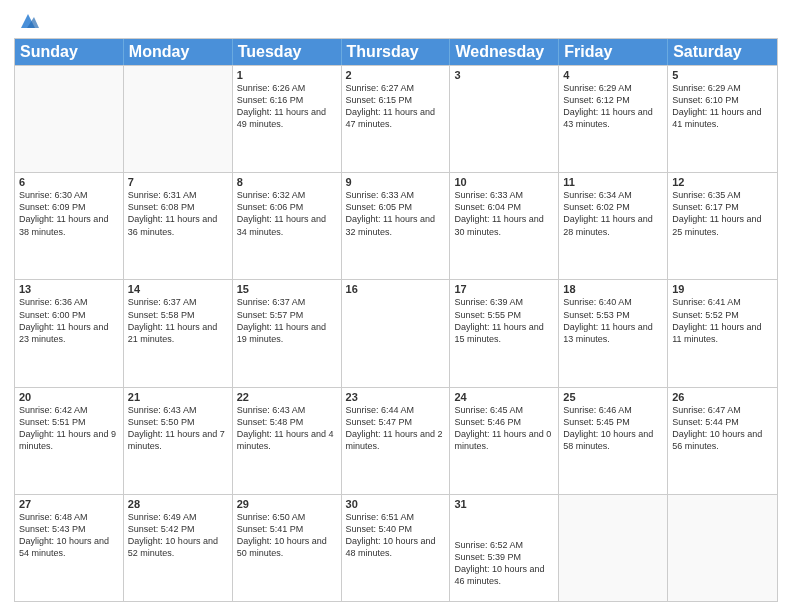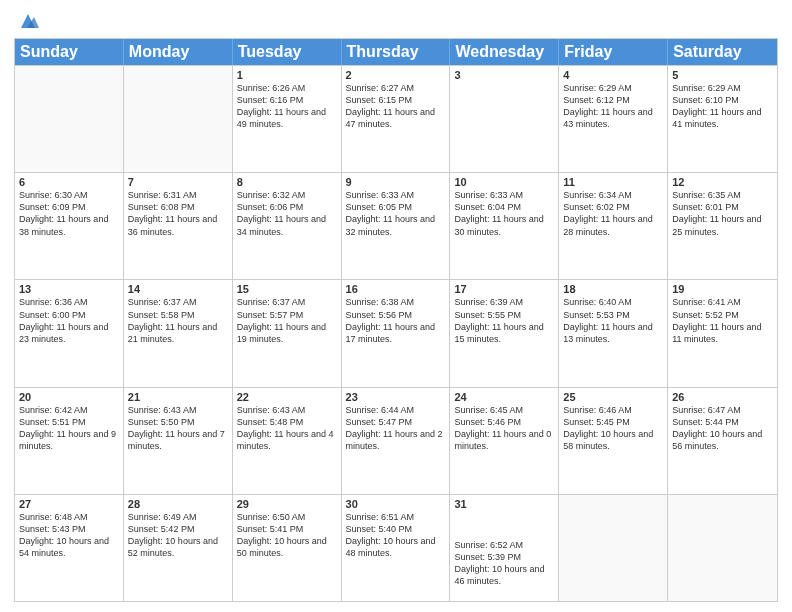--- a/index.html
+++ b/index.html
@@ -212,21 +212,21 @@
           </div>
           <div class="cal-cell">
             <div class="day-num">11</div>
             <div class="cell-text" style="white-space: pre-line;">Sunrise: 6:34 AM
 Sunset: 6:02 PM
 Daylight: 11 hours and 28 minutes.</div>
           </div>
           <div class="cal-cell">
             <div class="day-num">12</div>
             <div class="cell-text" style="white-space: pre-line;">Sunrise: 6:35 AM
-Sunset: 6:01 PM
+Sunset: 6:17 PM
 Daylight: 11 hours and 25 minutes.</div>
           </div>
         </div>
         <div class="cal-row">
           <div class="cal-cell">
             <div class="day-num">13</div>
             <div class="cell-text" style="white-space: pre-line;">Sunrise: 6:36 AM
 Sunset: 6:00 PM
 Daylight: 11 hours and 23 minutes.</div>
           </div>
@@ -237,23 +237,20 @@
 Daylight: 11 hours and 21 minutes.</div>
           </div>
           <div class="cal-cell">
             <div class="day-num">15</div>
             <div class="cell-text" style="white-space: pre-line;">Sunrise: 6:37 AM
 Sunset: 5:57 PM
 Daylight: 11 hours and 19 minutes.</div>
           </div>
           <div class="cal-cell">
             <div class="day-num">16</div>
-            <div class="cell-text" style="white-space: pre-line;">Sunrise: 6:38 AM
-Sunset: 5:56 PM
-Daylight: 11 hours and 17 minutes.</div>
           </div>
           <div class="cal-cell">
             <div class="day-num">17</div>
             <div class="cell-text" style="white-space: pre-line;">Sunrise: 6:39 AM
 Sunset: 5:55 PM
 Daylight: 11 hours and 15 minutes.</div>
           </div>
           <div class="cal-cell">
             <div class="day-num">18</div>
             <div class="cell-text" style="white-space: pre-line;">Sunrise: 6:40 AM

